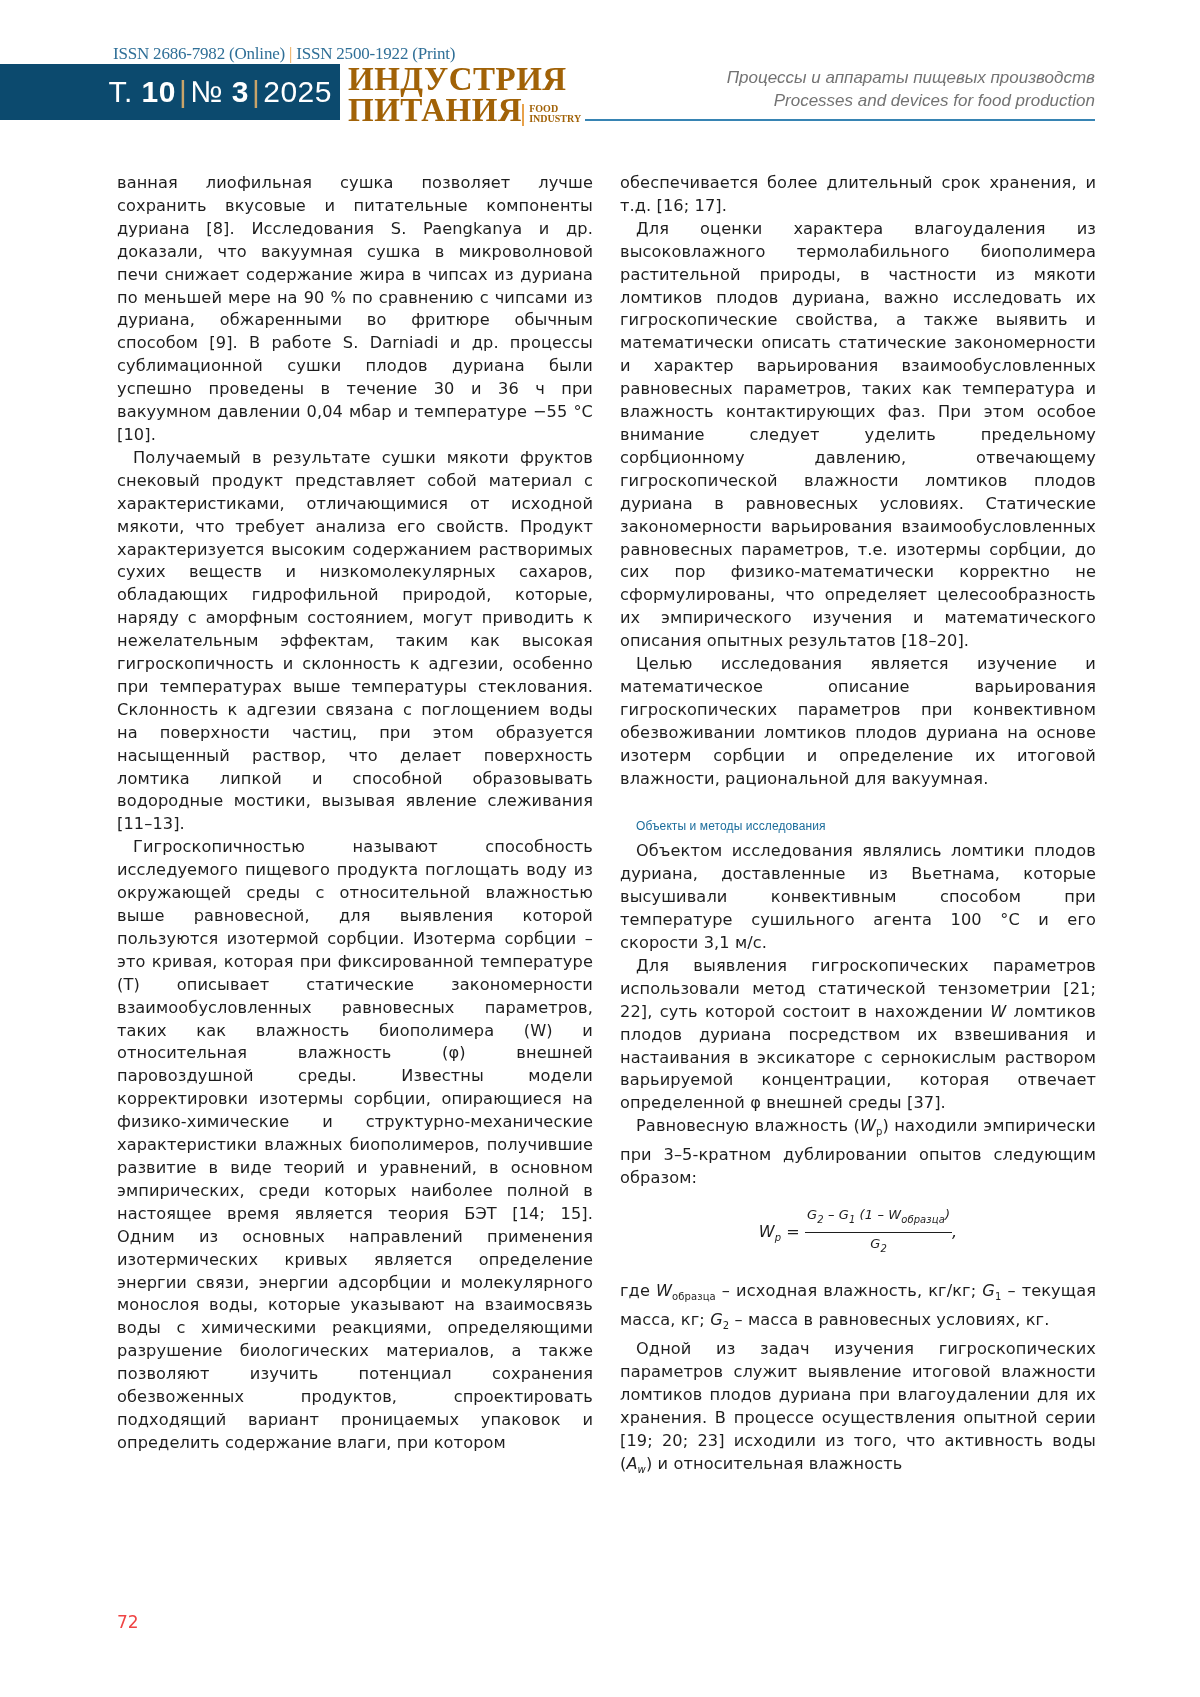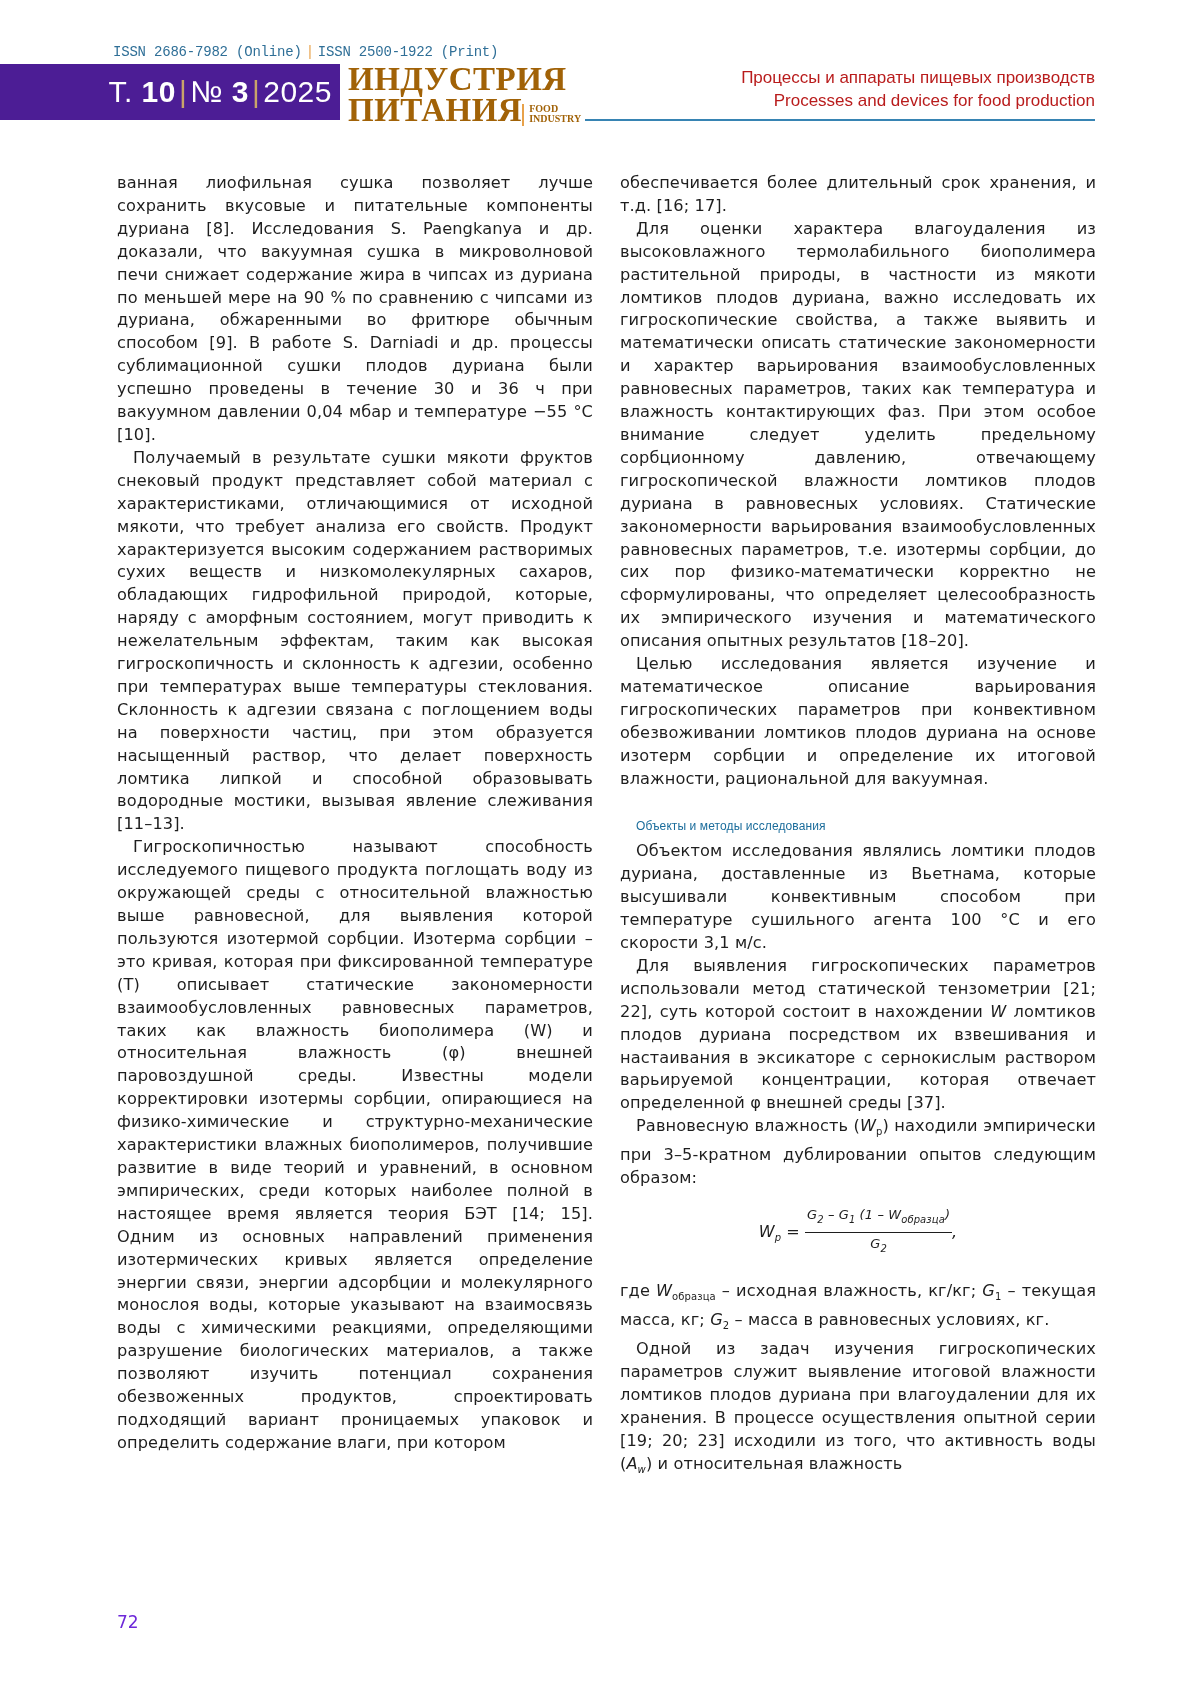--- a/index.html
+++ b/index.html
@@ -1,54 +1,54 @@
 <!DOCTYPE html>
 <html><head>
 <meta charset="utf-8">
 <style>
   html, body { margin: 0; padding: 0; background: #ffffff; }
   body { width: 1200px; height: 1697px; position: relative; overflow: hidden;
          font-family: "DejaVu Sans", sans-serif; color: #1e1e1e; }
 
-  .issn { position: absolute; left: 113px; top: 44px; font-family: Liberation Mono, monospace;
-          font-size: 14px; color: #2f6f97; letter-spacing: -0.2px; }
+  .issn { position: absolute; left: 113px; top: 44px; font-family: Liberation Serif, serif;
+          font-size: 17px; color: #2f6f97; letter-spacing: -0.2px; }
   .issn .sep { color: #e8a24a; margin: 0 4px; }
 
-  .band { position: absolute; left: 0; top: 64px; width: 340px; height: 56px; background: #4c1d95; }
+  .band { position: absolute; left: 0; top: 64px; width: 340px; height: 56px; background: #0c4a6e; }
   .issue { position: absolute; right: 8px; top: 6px; color: #ffffff; font-family: "Liberation Sans", sans-serif;
            font-size: 30px; line-height: 44px; white-space: nowrap; letter-spacing: 0.5px; }
   .issue b { font-weight: bold; }
   .issue .bar { color: #c9a46a; font-weight: normal; margin: 0 3px; }
 
   .logo { position: absolute; left: 348px; top: 64px; color: #a16207; font-family: Liberation Serif, serif;
           font-weight: bold; font-size: 33px; line-height: 31px; letter-spacing: 0.5px; }
   .logo .line2 { display: flex; align-items: flex-end; }
   .logo .fi { border-left: 2px solid #e8a24a; padding-left: 5px;
               font-size: 10px; line-height: 10px; letter-spacing: 0; padding-bottom: 2px; }
   .head-rule { position: absolute; left: 585px; top: 119px; width: 510px; height: 2px; background: #3784b3; }
 
-  .section-title { position: absolute; right: 105px; top: 66px; text-align: right; color: #b91c1c;
-                   font-family: "Liberation Sans", sans-serif; font-size: 17px; line-height: 23px; }
+  .section-title { position: absolute; right: 105px; top: 66px; text-align: right; color: #737373;
+                   font-family: "Liberation Sans", sans-serif; font-size: 17px; line-height: 23px; font-style: italic; }
 
   .col { position: absolute; top: 172px; width: 476px; font-size: 16.2px; line-height: 22.9px;
          text-align: justify; color: #1e1e1e; letter-spacing: 0.1px; }
   .col.left { left: 117px; }
   .col.right { left: 620px; }
   .col p { margin: 0; text-indent: 0; }
   .col p.ind { text-indent: 16px; }
   .col i { font-style: italic; }
   .h2 { color: #1a6c9b; font-family: "Liberation Sans", sans-serif; font-size: 12px; margin: 25px 0 2px 16px; }
 
   .formula { text-align: center; margin: 14px 0 20px 0; font-style: italic; font-size: 16px; }
   .frac { display: inline-block; vertical-align: middle; text-align: center; font-size: 13px; }
   .frac .num { display: block; border-bottom: 1px solid #1e1e1e; padding: 0 2px; }
   .frac .den { display: block; }
   sub { font-size: 10px; }
 
-  .page-num { position: absolute; left: 117px; top: 1612px; color: #6d28d9; font-size: 17px; text-align: right; }
+  .page-num { position: absolute; left: 117px; top: 1612px; color: #ef4444; font-size: 17px; text-align: right; }
 </style>
 </head>
 <body>
 
 <div class="issn">
   <span>ISSN 2686-7982 (Online)</span><span class="sep">|</span><span>ISSN 2500-1922 (Print)</span>
 </div>
 
 <div class="band">
   <div class="issue">

